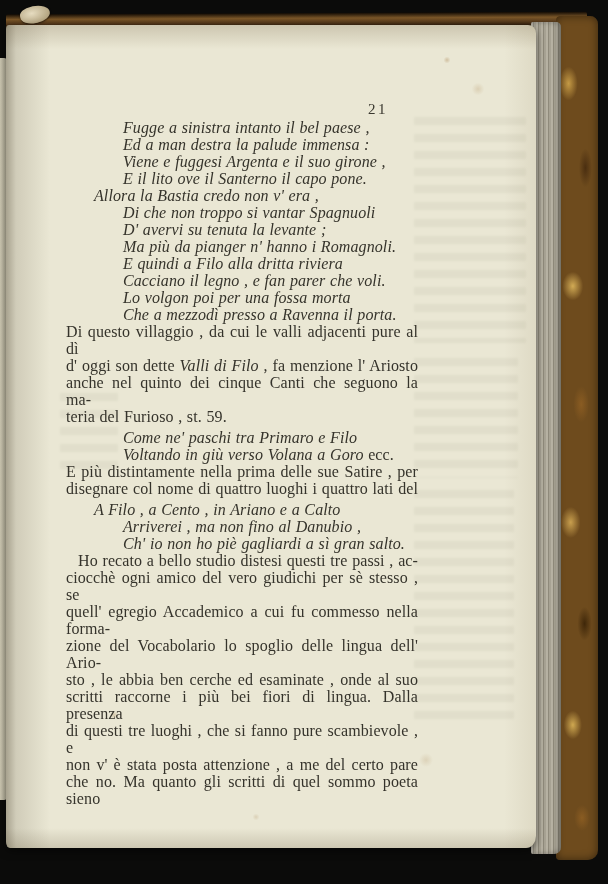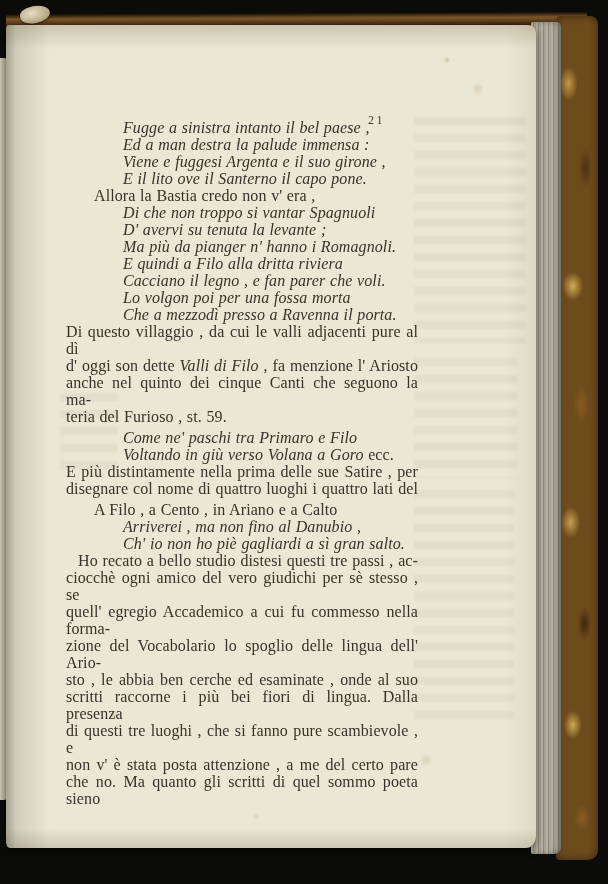--- a/index.html
+++ b/index.html
@@ -82,31 +82,31 @@
     opacity:.55;
     background:repeating-linear-gradient(180deg,
       rgba(110,108,86,.13) 0 8px, rgba(110,108,86,0) 8px 17px);
   }
   .g1{left:408px;top:92px;width:112px;height:226px;}
   .g2{left:408px;top:333px;width:104px;height:120px;}
   .g3{left:408px;top:465px;width:100px;height:235px;}
   .g4{left:54px;top:368px;width:58px;height:78px;}
 
   .pagenum{
-    position:absolute;left:362px;top:88px;
-    font-size:12px;letter-spacing:2.5px;color:#3a382f;
+    position:absolute;left:362px;top:76px;
+    font-size:15px;letter-spacing:2.5px;color:#3a382f;
   }
   .text-block{
     position:absolute;left:60px;top:94px;width:352px;
     font-size:16px;line-height:17px;color:#35332b;
     letter-spacing:.1px;word-spacing:.5px;
   }
   .line{min-height:17px;}
   .v {padding-left:57px;font-style:italic;}
-  .vo{padding-left:28px;}
+  .vo{padding-left:28px;font-style:italic;}
   .p {text-align:justify;text-align-last:justify;}
   .pi{text-align:justify;text-align-last:justify;text-indent:12px;}
   .pl{text-align:left;}
   .gap{margin-top:4px;}
   .it{font-style:italic;}
   .ro{font-style:normal;}
 </style>
 </head>
 <body>
 

